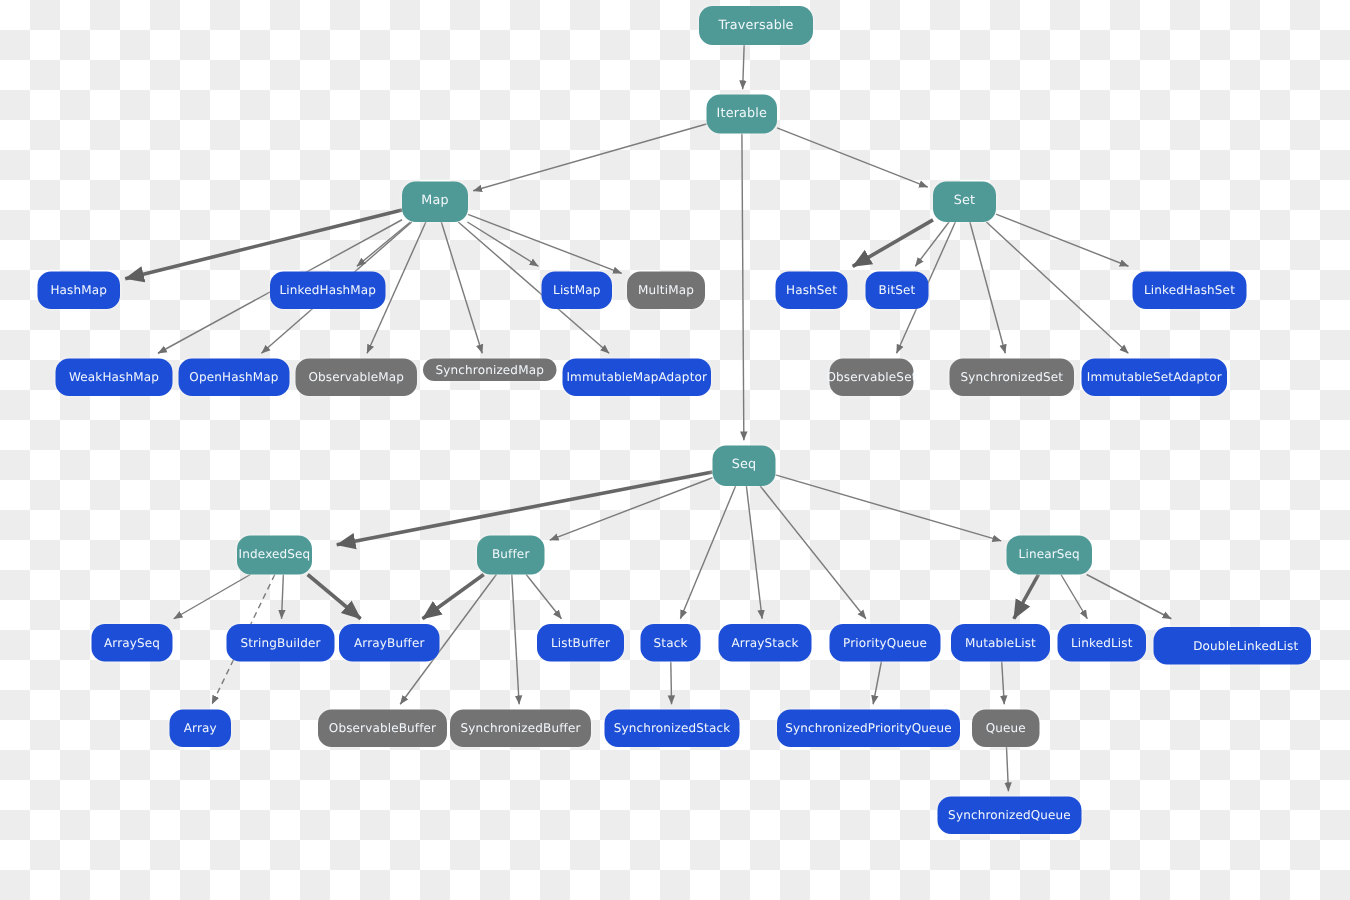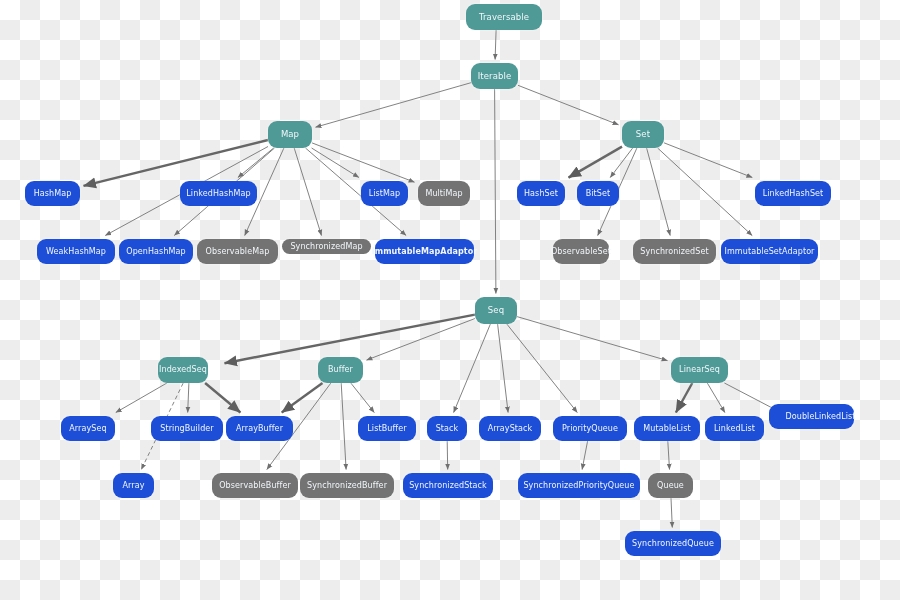--- a/index.html
+++ b/index.html
@@ -117,21 +117,21 @@
       </div>
       <div class="node t-blue" style="left: 119px; top: 239px; width: 74px; height: 25px; font-size: 8px;">
         <span>OpenHashMap</span>
       </div>
       <div class="node t-green" style="left: 197px; top: 239px; width: 81px; height: 25px; font-size: 8px;">
         <span>ObservableMap</span>
       </div>
       <div class="node t-green" style="left: 282px; top: 239px; width: 89px; height: 15px; font-size: 8px;">
         <span>SynchronizedMap</span>
       </div>
-      <div class="node t-blue" style="left: 375px; top: 239px; width: 99px; height: 25px; font-size: 8px; font-weight: bold;">
+      <div class="node t-blue" style="left: 375px; top: 239px; width: 99px; height: 25px; font-size: 8px;">
         <span>ImmutableMapAdaptor</span>
       </div>
       <div class="node t-blue" style="left: 517px; top: 181px; width: 48px; height: 25px; font-size: 8px;">
         <span>HashSet</span>
       </div>
       <div class="node t-blue" style="left: 577px; top: 181px; width: 42px; height: 25px; font-size: 8px;">
         <span>BitSet</span>
       </div>
       <div class="node t-blue" style="left: 755px; top: 181px; width: 76px; height: 25px; font-size: 8px;">
         <span>LinkedHashSet</span>
@@ -177,21 +177,21 @@
       </div>
       <div class="node t-blue" style="left: 553px; top: 416px; width: 74px; height: 25px; font-size: 8px;">
         <span>PriorityQueue</span>
       </div>
       <div class="node t-blue" style="left: 634px; top: 416px; width: 66px; height: 25px; font-size: 8px;">
         <span>MutableList</span>
       </div>
       <div class="node t-blue" style="left: 705px; top: 416px; width: 59px; height: 25px; font-size: 8px;">
         <span>LinkedList</span>
       </div>
-      <div class="node t-blue" style="left: 769px; top: 404px; width: 85px; height: 25px; font-size: 8px; padding-left: 18px;">
+      <div class="node t-blue" style="left: 769px; top: 418px; width: 105px; height: 25px; font-size: 8px; padding-left: 18px;">
         <span>DoubleLinkedList</span>
       </div>
       <div class="node t-blue" style="left: 113px; top: 473px; width: 41px; height: 25px; font-size: 8px;">
         <span>Array</span>
       </div>
       <div class="node t-green" style="left: 212px; top: 473px; width: 86px; height: 25px; font-size: 8px;">
         <span>ObservableBuffer</span>
       </div>
       <div class="node t-green" style="left: 300px; top: 473px; width: 94px; height: 25px; font-size: 8px;">
         <span>SynchronizedBuffer</span>

